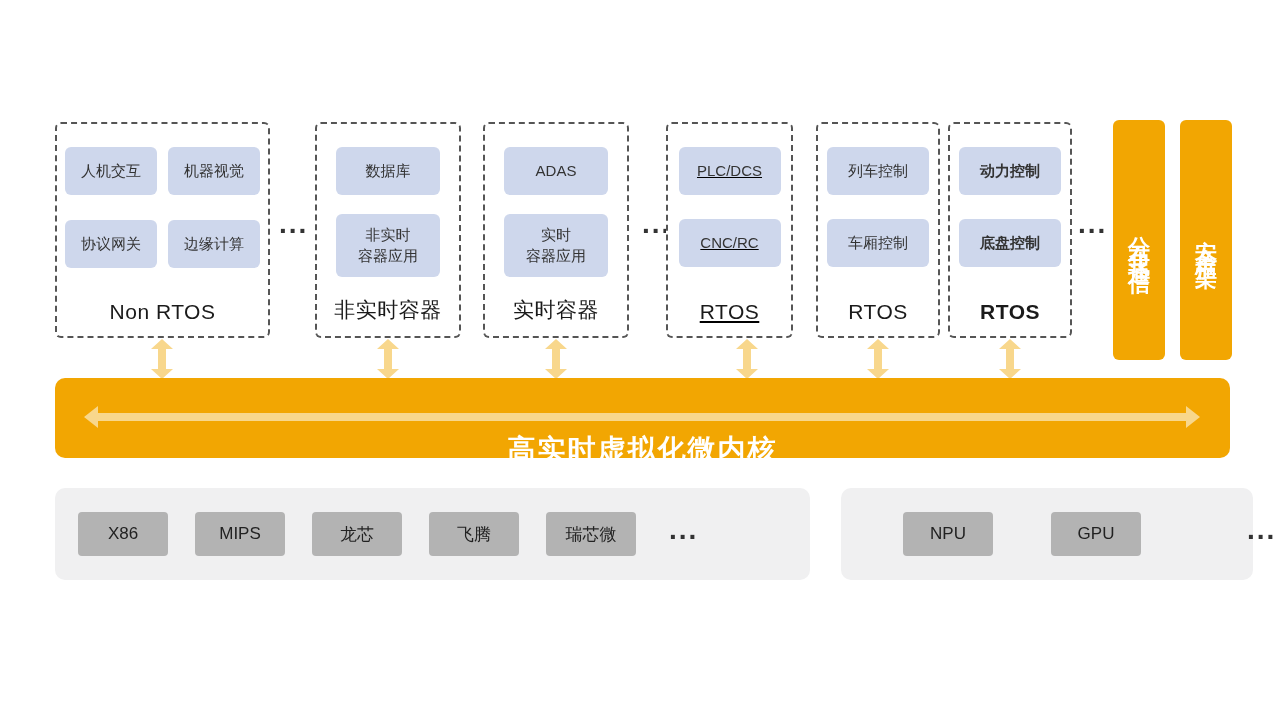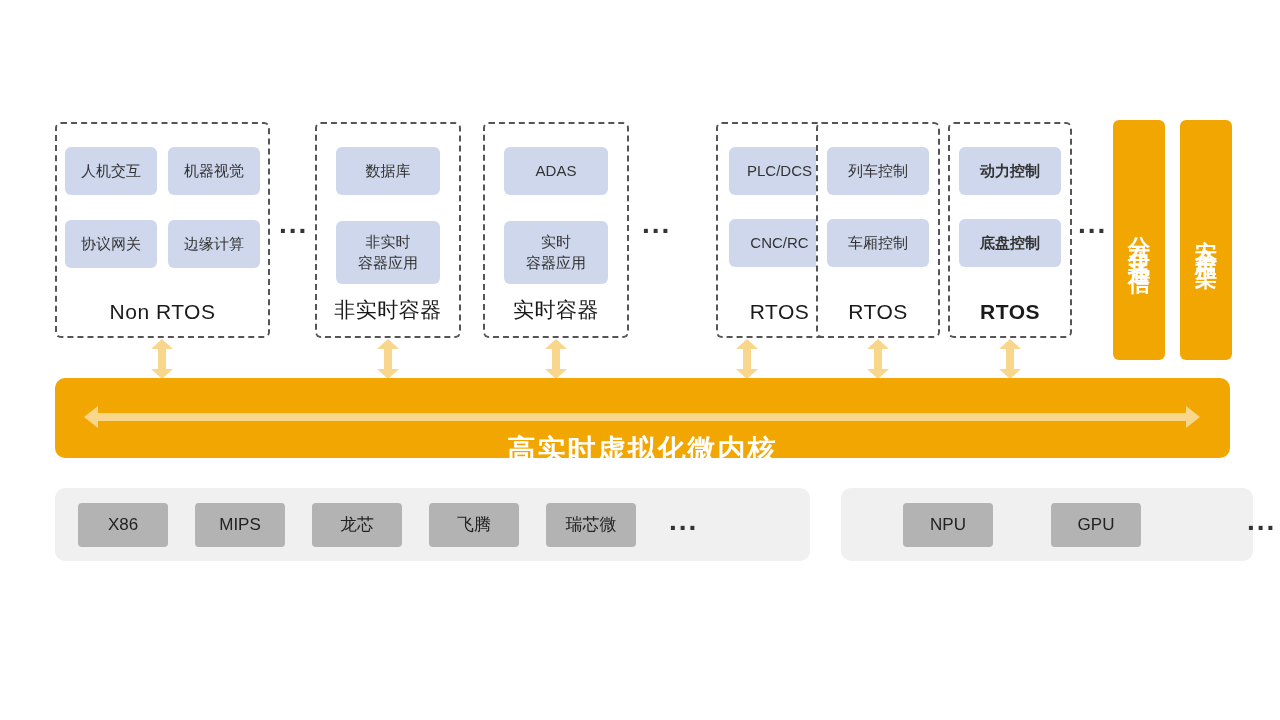--- a/index.html
+++ b/index.html
@@ -10,32 +10,32 @@
   
   .group {
     position:absolute; top:122px; height:216px;
     border:2px dashed #555; border-radius:6px; background:#fff;
     display:flex; flex-direction:column; align-items:center;
     padding:23px 8px 12px;
   }
   .g1 { left:55px;  width:215px; }
   .g2 { left:315px; width:146px; }
   .g3 { left:483px; width:146px; }
-  .g4 { left:716px; width:127px; }
+  .g4 { left:666px; width:127px;text-decoration:underline; }
   .g5 { left:816px; width:124px; }
   .g6 { left:948px; width:124px;font-weight:bold; }
 
   .chip {
     background:var(--chip-blue,#CED7EC); color:#333;
     border-radius:6px; display:flex; align-items:center; justify-content:center;
     text-align:center; font-size:15px; line-height:1.35; white-space:pre-line;
   }
   .chip-grid { display:grid; grid-template-columns:92px 92px; gap:25px 11px; }
   .chip-grid .chip { height:48px; }
-  .chip-col { display:flex; flex-direction:column; align-items:center; gap:26px; }
+  .chip-col { display:flex; flex-direction:column; align-items:center; gap:19px; }
   .chip-col .chip { width:104px; height:48px; }
   .chip-col .chip.tall { height:63px; }
   .g4 .chip, .g5 .chip, .g6 .chip { width:102px; }
   .g4 .chip-col, .g5 .chip-col, .g6 .chip-col { gap:24px; }
 
   .group-label { margin-top:auto; font-size:21px; color:#1a1a1a; letter-spacing:0.5px; }
 
   .dots-top { position:absolute; top:208px; font-size:28px; font-weight:bold; color:#333; letter-spacing:2px; }
   .d1 { left:279px; } .d2 { left:642px; } .d3 { left:1078px; }
 
@@ -61,21 +61,21 @@
     background:var(--orange,#F2A602); border-radius:10px;
   }
   .kernel .h-arrow { position:absolute; left:29px; top:28px; }
   .kernel-label {
     position:absolute; left:0; right:0; top:53px; text-align:center;
     color:#fff; font-size:28px; font-weight:bold; letter-spacing:2px;
   }
 
   
   .hw-panel {
-    position:absolute; top:488px; height:73px;
+    position:absolute; top:488px; height:92px;
     background:var(--panel-gray,#F0F0F1); border-radius:10px;
     display:flex; align-items:center;
   }
   .hw-left  { left:55px;  width:755px; padding-left:23px; gap:27px; }
   .hw-right { left:841px; width:412px; padding-left:62px; gap:58px; }
   .hw-chip {
     width:90px; height:44px; background:var(--chip-gray,#B3B3B3);
     border-radius:4px; color:#222; font-size:17px;
     display:flex; align-items:center; justify-content:center; flex:0 0 auto;
   }

